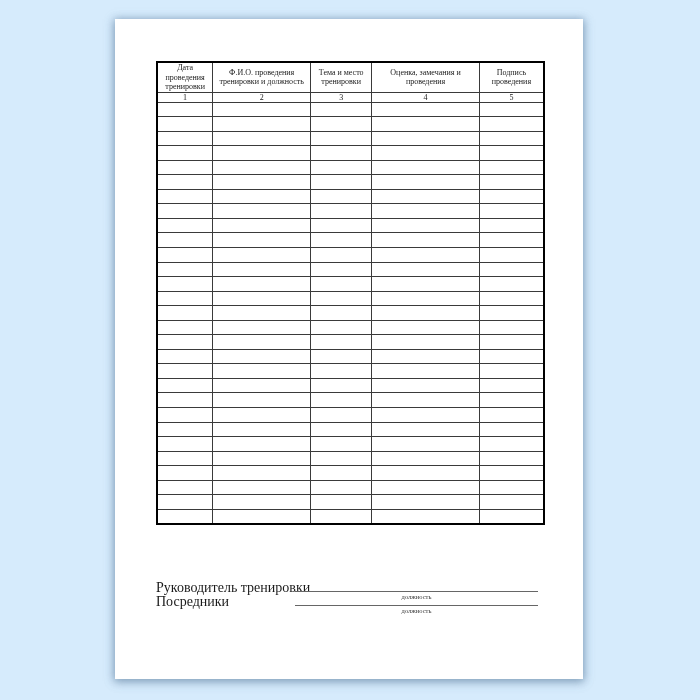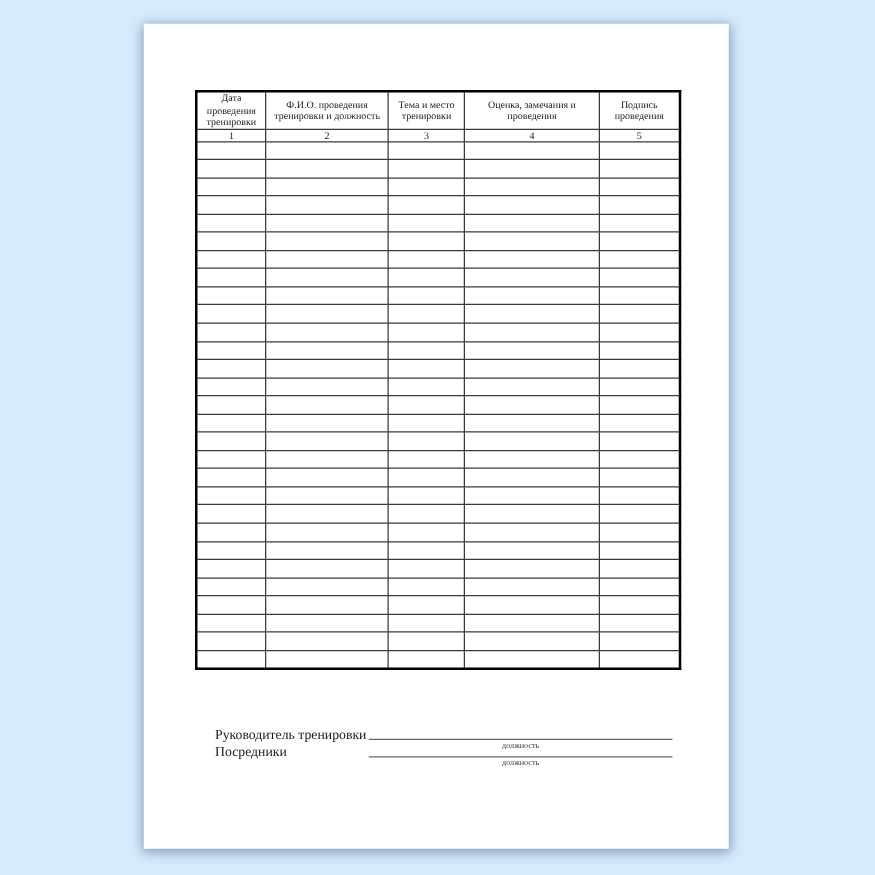--- a/index.html
+++ b/index.html
@@ -14,21 +14,21 @@
   }
   .page {
     position: absolute;
     left: 115px; top: 19px;
     width: 468px; height: 660px;
     background: #ffffff;
     box-shadow: 0 1px 8px 1px rgba(104,136,168,0.65), 0 3px 10px rgba(104,136,168,0.35);
   }
   .doc-table {
     position: absolute;
-    left: 41px; top: 53px;
+    left: 41px; top: 42px;
     width: 389px;
     border-collapse: collapse;
     table-layout: fixed;
     border: 2px solid #000;
   }
   .doc-table th, .doc-table td {
     border: 1px solid #3a3a3a;
     padding: 0 2px;
     text-align: center;
     vertical-align: middle;
@@ -60,24 +60,23 @@
     position: absolute;
     left: 41px;
     width: 382px;
     height: 24px;
   }
   .sig-row-1 { top: 563px; }
   .sig-row-2 { top: 577px; }
   .sig-label {
     position: absolute;
     left: 0; top: 0;
-    font-size: 11px;
+    font-size: 14px;
     line-height: 12px;
     white-space: nowrap;
-    margin-left: 16px;
   }
   .sig-field {
     position: absolute;
     left: 139px; right: 0; top: 0;
   }
   .sig-line {
     height: 10px;
     border-bottom: 1px solid #666;
   }
   .sig-caption {

